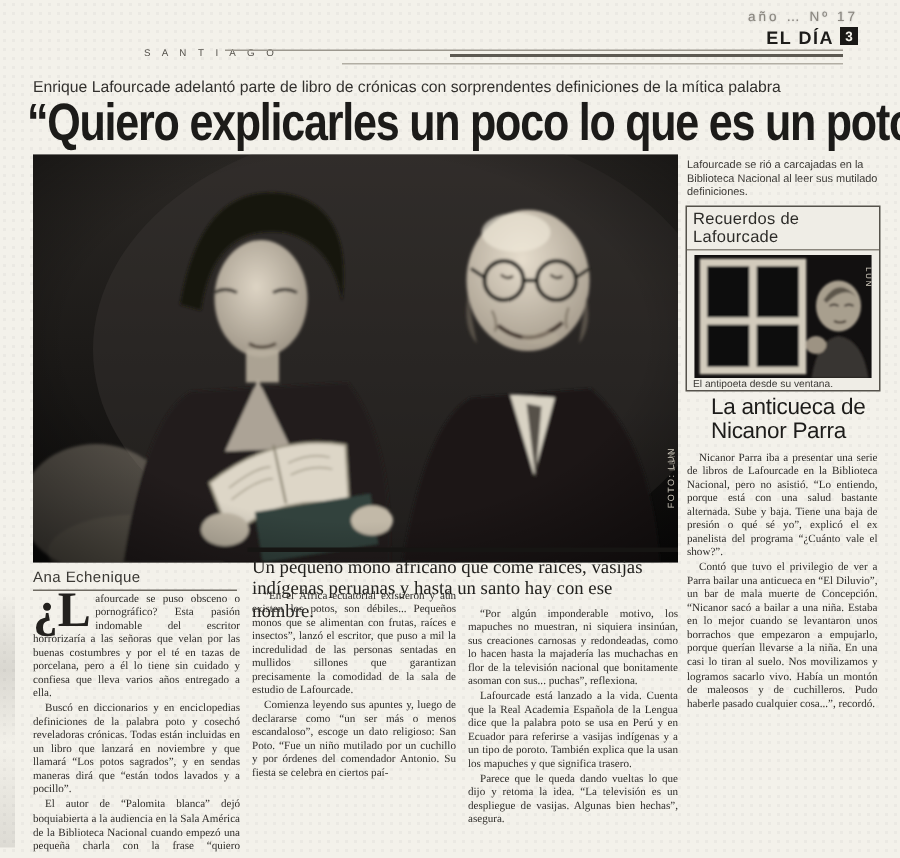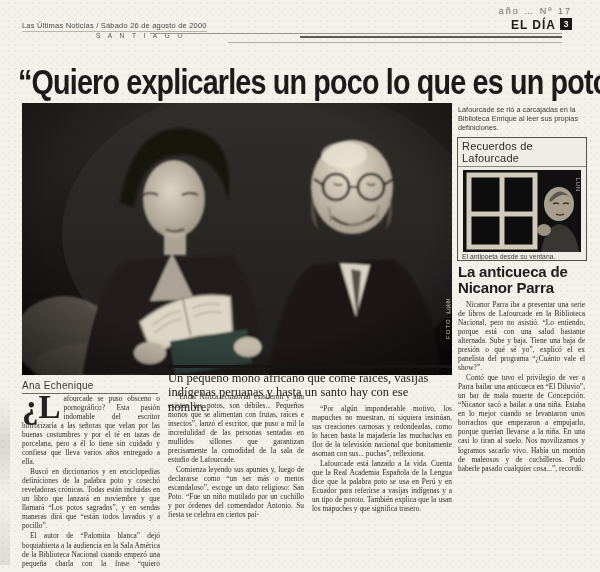--- a/index.html
+++ b/index.html
@@ -43,41 +43,41 @@
   .subheading{position:absolute;left:168px;top:371px;width:284px;font-family:"Liberation Serif",serif;font-size:12.5px;line-height:1.15;color:#23221f;}
   .col2{position:absolute;left:168px;top:392px;width:136px;height:166px;overflow:hidden;}
   .col3{position:absolute;left:312px;top:404px;width:140px;height:166px;overflow:hidden;}
   
   .sb-caption{position:absolute;left:458px;top:105px;width:127px;font-size:7.3px;line-height:1.25;color:#3c3a36;}
   .sb-box{position:absolute;left:457px;top:137px;width:128px;height:122px;border:1px solid #55524b;background:#efede6;}
   .sb-box-title{font-size:11px;color:#2c2b28;padding:2px 4px;border-bottom:1px solid #8a867d;letter-spacing:.2px;}
   .sb-photo{position:relative;width:118px;height:82px;margin:3px auto 0 auto;background:#131110;overflow:hidden;}
   .sb-photo-credit{position:absolute;right:0;top:8px;writing-mode:vertical-rl;font-size:5.5px;color:#d6d0c2;letter-spacing:1px;}
   .sb-window-caption{font-size:6.8px;color:#3c3a36;padding:1px 4px;}
-  .sb-heading{position:absolute;left:458px;top:264px;width:126px;font-size:15px;font-weight:bold;line-height:1.05;color:#1d1c1a;letter-spacing:-.2px;}
+  .sb-heading{position:absolute;left:474px;top:264px;width:126px;font-size:15px;font-weight:normal;line-height:1.05;color:#1d1c1a;letter-spacing:-.2px;}
   .sb-body{position:absolute;left:458px;top:300px;width:127px;height:268px;overflow:hidden;}
   .sb-rot-credit{position:absolute;left:446px;top:300px;writing-mode:vertical-rl;transform:rotate(180deg);font-size:5.5px;color:#8d897f;letter-spacing:1px;}
   .scan-smudge{position:absolute;left:0;top:395px;width:10px;height:170px;background:linear-gradient(180deg,transparent,rgba(60,58,52,.14) 30%,transparent 60%,rgba(60,58,52,.12));}
 </style>
 </head>
 <body>
 
 <div class="page">
 
-  <div class="dateline">Las Últimas Noticias / Sábado 26 de agosto de 2000</div>
   <div class="city">S A N T I A G O</div>
   <div class="edition">año … Nº 17</div>
   <div class="section-row">
     <span class="section-name">EL DÍA</span>
     <span class="page-badge">3</span>
   </div>
   <div class="rule-a"></div>
   <div class="rule-b"></div>
   <div class="rule-c"></div>
 
+  <div class="kicker">Enrique Lafourcade adelantó parte de libro de crónicas con sorprendentes definiciones de la mítica palabra</div>
   <div class="headline">“Quiero explicarles un poco lo que es un poto”</div>
 
   <div class="main-photo">
     <svg width="430" height="272" viewBox="0 0 430 272">
       <defs>
         <linearGradient id="bgG" x1="0" y1="0" x2="0" y2="1">
           <stop offset="0" stop-color="#2a2724"></stop>
             <stop offset="1" stop-color="#0d0c0b"></stop>
         </linearGradient>
         <radialGradient id="faceL" cx="0.45" cy="0.4" r="0.8">
@@ -154,23 +154,24 @@
   <div class="subheading">Un pequeño mono africano que come raíces, vasijas indígenas peruanas y hasta un santo hay con ese nombre.</div>
 
   <div class="col2 body-text">
     <p class="indent">“En el África ecuatorial existieron y aún existen los potos, son débiles... Pequeños monos que se alimentan con frutas, raíces e insectos”, lanzó el escritor, que puso a mil la incredulidad de las personas sentadas en mullidos sillones que garantizan precisamente la comodidad de la sala de estudio de Lafourcade.</p>
     <p class="indent">Comienza leyendo sus apuntes y, luego de declararse como “un ser más o menos escandaloso”, escoge un dato religioso: San Poto. “Fue un niño mutilado por un cuchillo y por órdenes del comendador Antonio. Su fiesta se celebra en ciertos paí-</p>
   </div>
 
   <div class="col3 body-text">
     <p class="indent">“Por algún imponderable motivo, los mapuches no muestran, ni siquiera insinúan, sus creaciones carnosas y redondeadas, como lo hacen hasta la majadería las muchachas en flor de la televisión nacional que bonitamente asoman con sus... puchas”, reflexiona.</p>
     <p class="indent">Lafourcade está lanzado a la vida. Cuenta que la Real Academia Española de la Lengua dice que la palabra poto se usa en Perú y en Ecuador para referirse a vasijas indígenas y a un tipo de poroto. También explica que la usan los mapuches y que significa trasero.</p>
-  </div>
-
-  <div class="sb-caption">Lafourcade se rió a carcajadas en la Biblioteca Enrique al leer sus propias definiciones.</div>
+    <p class="indent">Parece que le queda dando vueltas lo que dijo y retoma la idea. “La televisión es un despliegue de vasijas. Algunas bien hechas”, asegura.</p>
+  </div>
+
+  <div class="sb-caption">Lafourcade se rió a carcajadas en la Biblioteca Nacional al leer sus mutilado definiciones.</div>
 
   <div class="sb-box">
     <div class="sb-box-title">Recuerdos de Lafourcade</div>
     <div class="sb-photo">
       <svg width="118" height="82" viewBox="0 0 118 82">
         <defs>
             <filter id="soft2">
               <feGaussianBlur stdDeviation="0.7"></feGaussianBlur>
             </filter>
           </defs>

